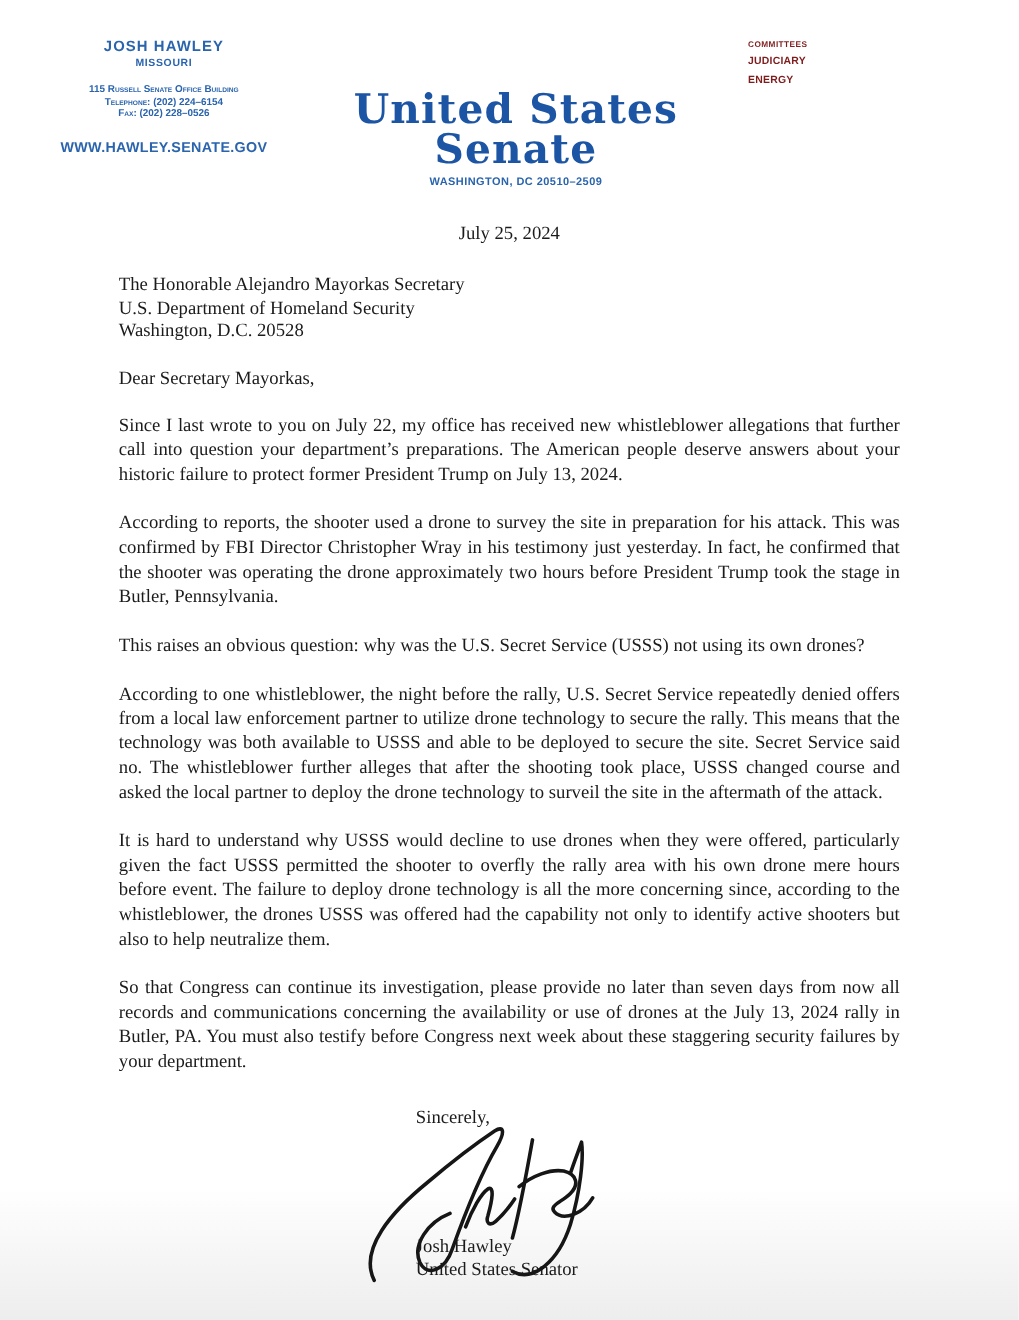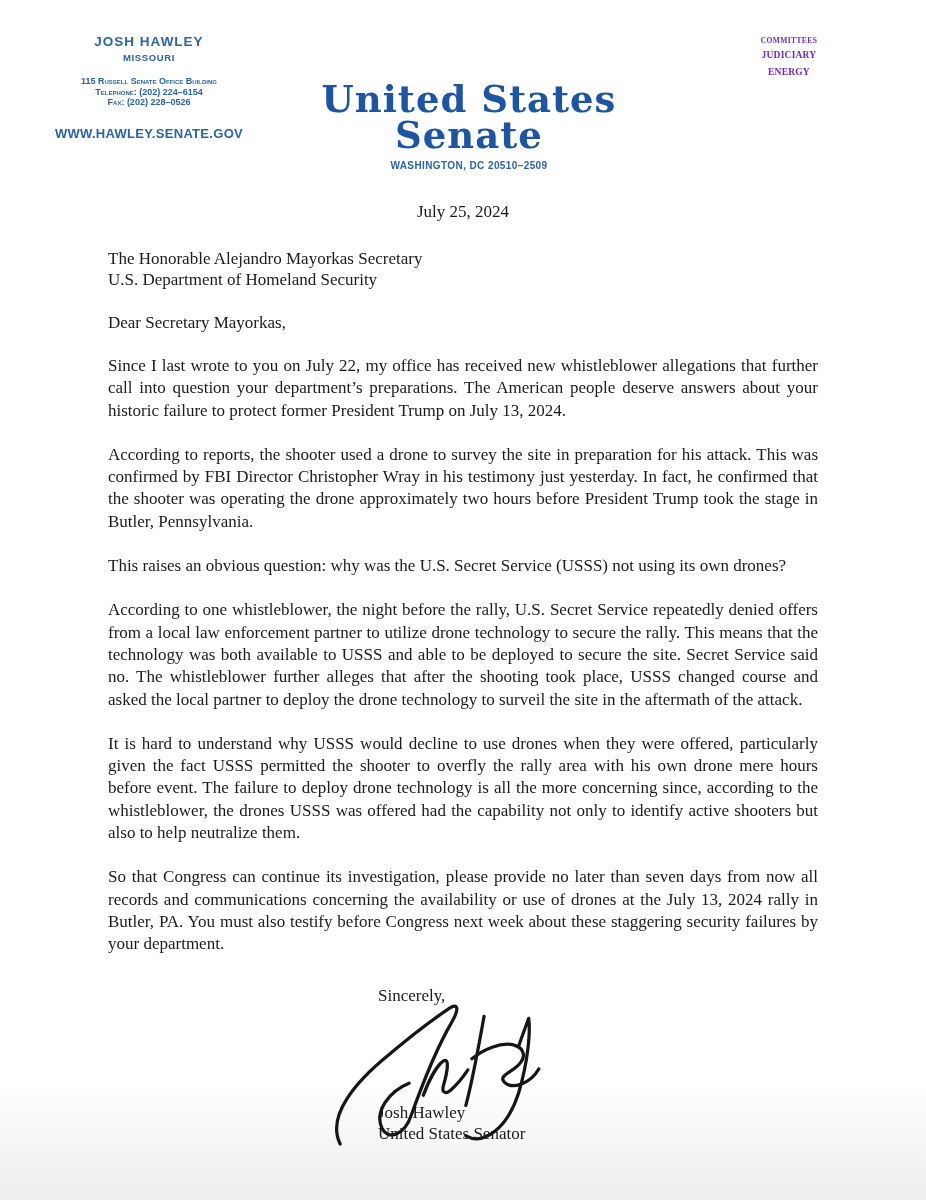--- a/index.html
+++ b/index.html
@@ -50,23 +50,23 @@
     font-family: "Liberation Sans", sans-serif;
     font-weight: bold;
     font-size: 10px;
     color: #2a64ad;
     margin-top: 7px;
     letter-spacing: 0.4px;
   }
 
   .committees {
     width: 218px;
-    text-align: center;
-    color: #6d28d9;
-    font-family: Liberation Serif, serif;
+    text-align: left;
+    color: #7f1d1d;
+    font-family: Liberation Sans, sans-serif;
     padding-top: 2px;
   }
   .committees-label { font-size: 7.5px; font-weight: bold; letter-spacing: 0.4px; }
   .committee-item { font-size: 9.5px; font-weight: bold; margin-top: 5px; line-height: 11.5px; letter-spacing: 0.2px; }
 
   
   .letter-body { margin: 0 108px; font-size: 17px; }
   .date-line { text-align: center; margin-top: 31px; }
   .recipient { margin-top: 27px; line-height: 20.5px; }
   .salutation { margin-top: 23px; }
@@ -113,20 +113,21 @@
 
   </div>
 
   <div class="letter-body">
 
     <div class="date-line">July 25, 2024</div>
 
     <div class="recipient">
       <div>The Honorable Alejandro Mayorkas Secretary</div>
       <div>U.S. Department of Homeland Security</div>
+      <div>Washington, D.C. 20528</div>
     </div>
 
     <div class="salutation">Dear Secretary Mayorkas,</div>
 
     <p class="para">Since I last wrote to you on July 22, my office has received new whistleblower allegations that further call into question your department’s preparations. The American people deserve answers about your historic failure to protect former President Trump on July 13, 2024.</p>
     <p class="para">According to reports, the shooter used a drone to survey the site in preparation for his attack. This was confirmed by FBI Director Christopher Wray in his testimony just yesterday. In fact, he confirmed that the shooter was operating the drone approximately two hours before President Trump took the stage in Butler, Pennsylvania.</p>
     <p class="para">This raises an obvious question: why was the U.S. Secret Service (USSS) not using its own drones?</p>
     <p class="para">According to one whistleblower, the night before the rally, U.S. Secret Service repeatedly denied offers from a local law enforcement partner to utilize drone technology to secure the rally. This means that the technology was both available to USSS and able to be deployed to secure the site. Secret Service said no. The whistleblower further alleges that after the shooting took place, USSS changed course and asked the local partner to deploy the drone technology to surveil the site in the aftermath of the attack.</p>
     <p class="para">It is hard to understand why USSS would decline to use drones when they were offered, particularly given the fact USSS permitted the shooter to overfly the rally area with his own drone mere hours before event. The failure to deploy drone technology is all the more concerning since, according to the whistleblower, the drones USSS was offered had the capability not only to identify active shooters but also to help neutralize them.</p>
     <p class="para">So that Congress can continue its investigation, please provide no later than seven days from now all records and communications concerning the availability or use of drones at the July 13, 2024 rally in Butler, PA. You must also testify before Congress next week about these staggering security failures by your department.</p>

